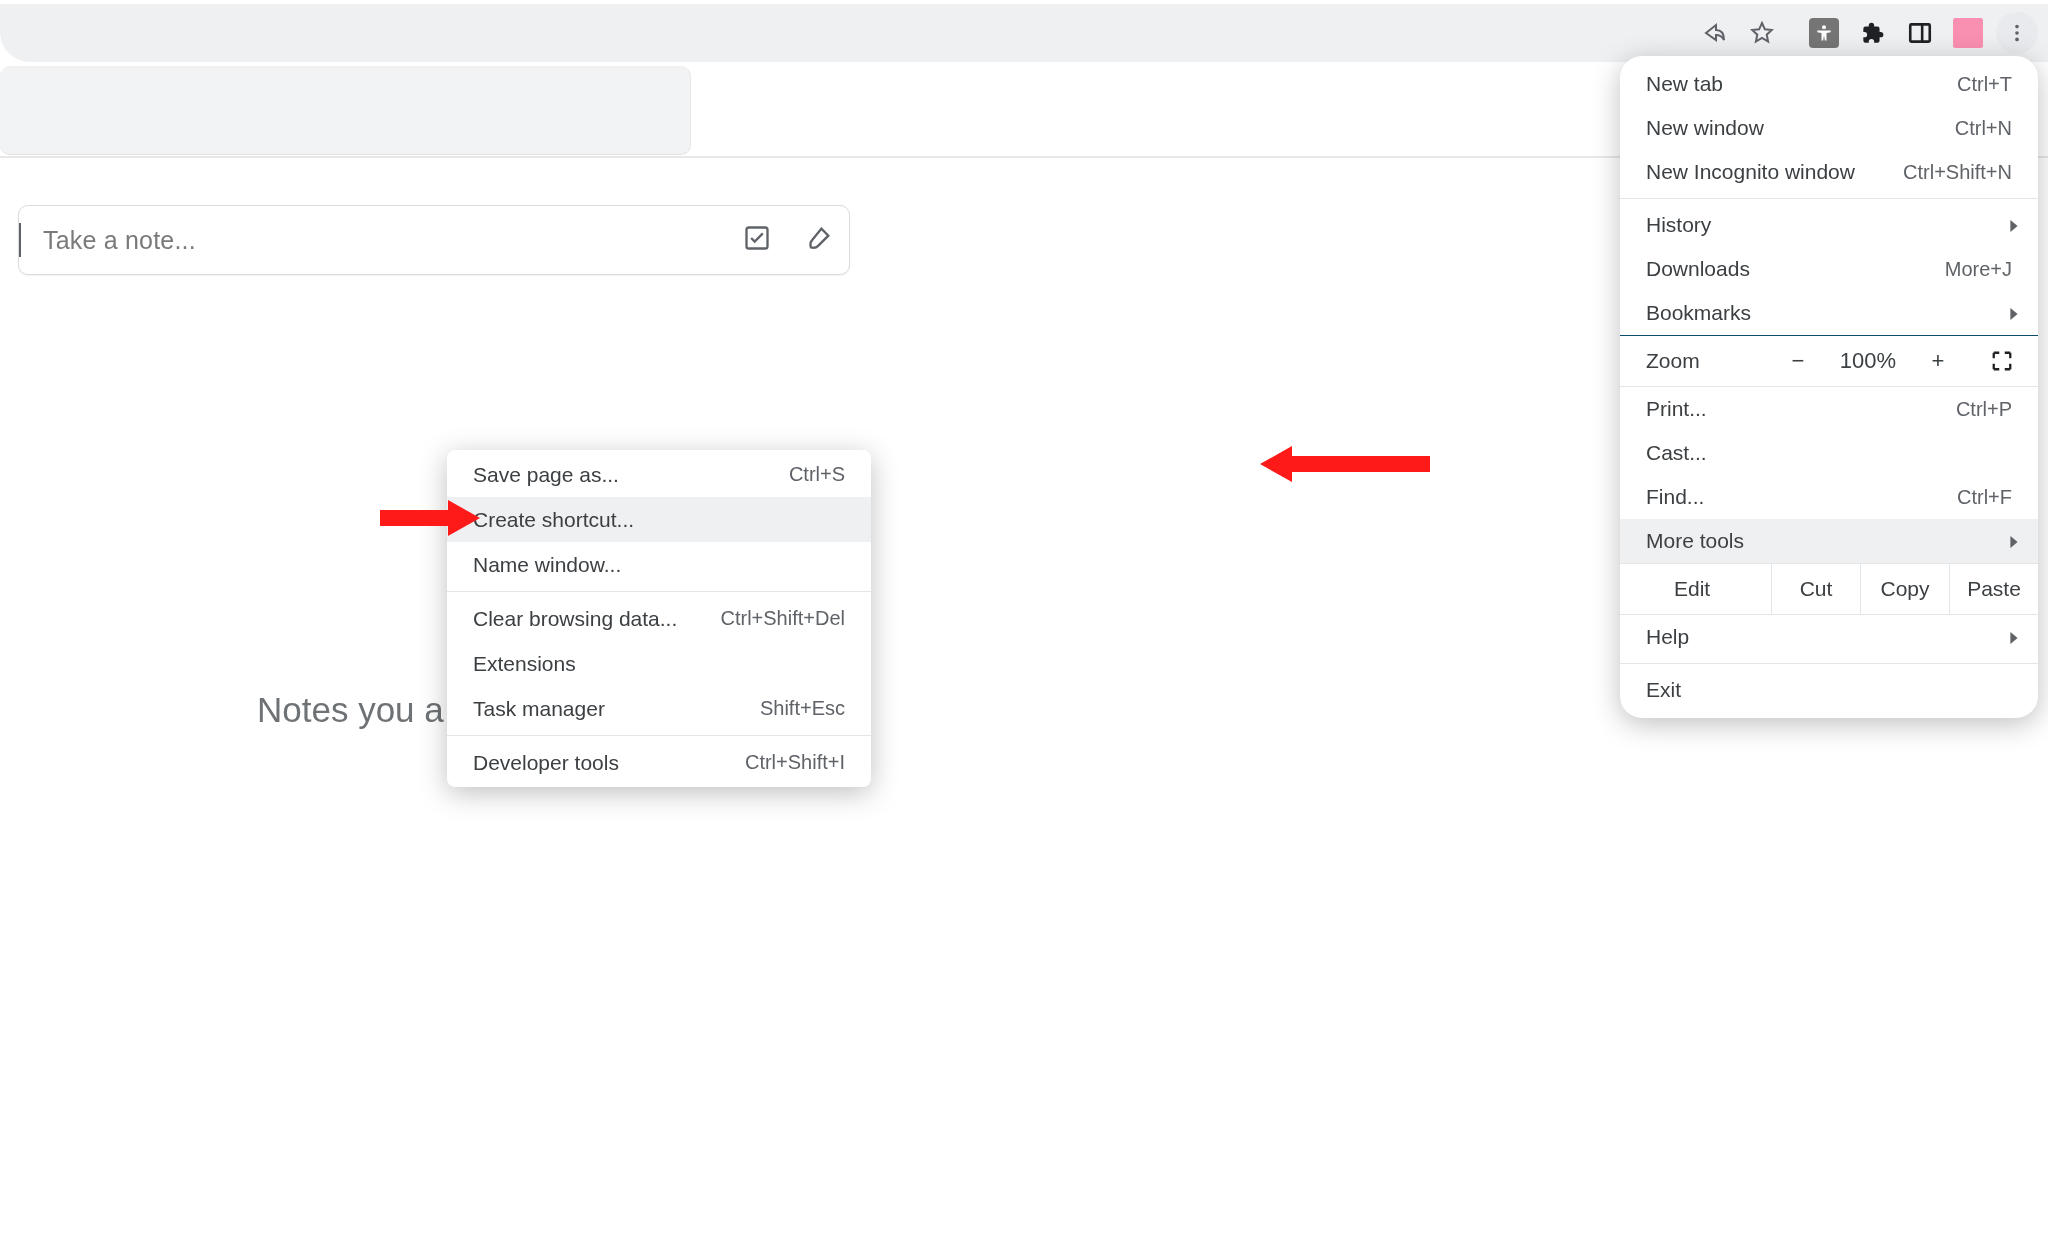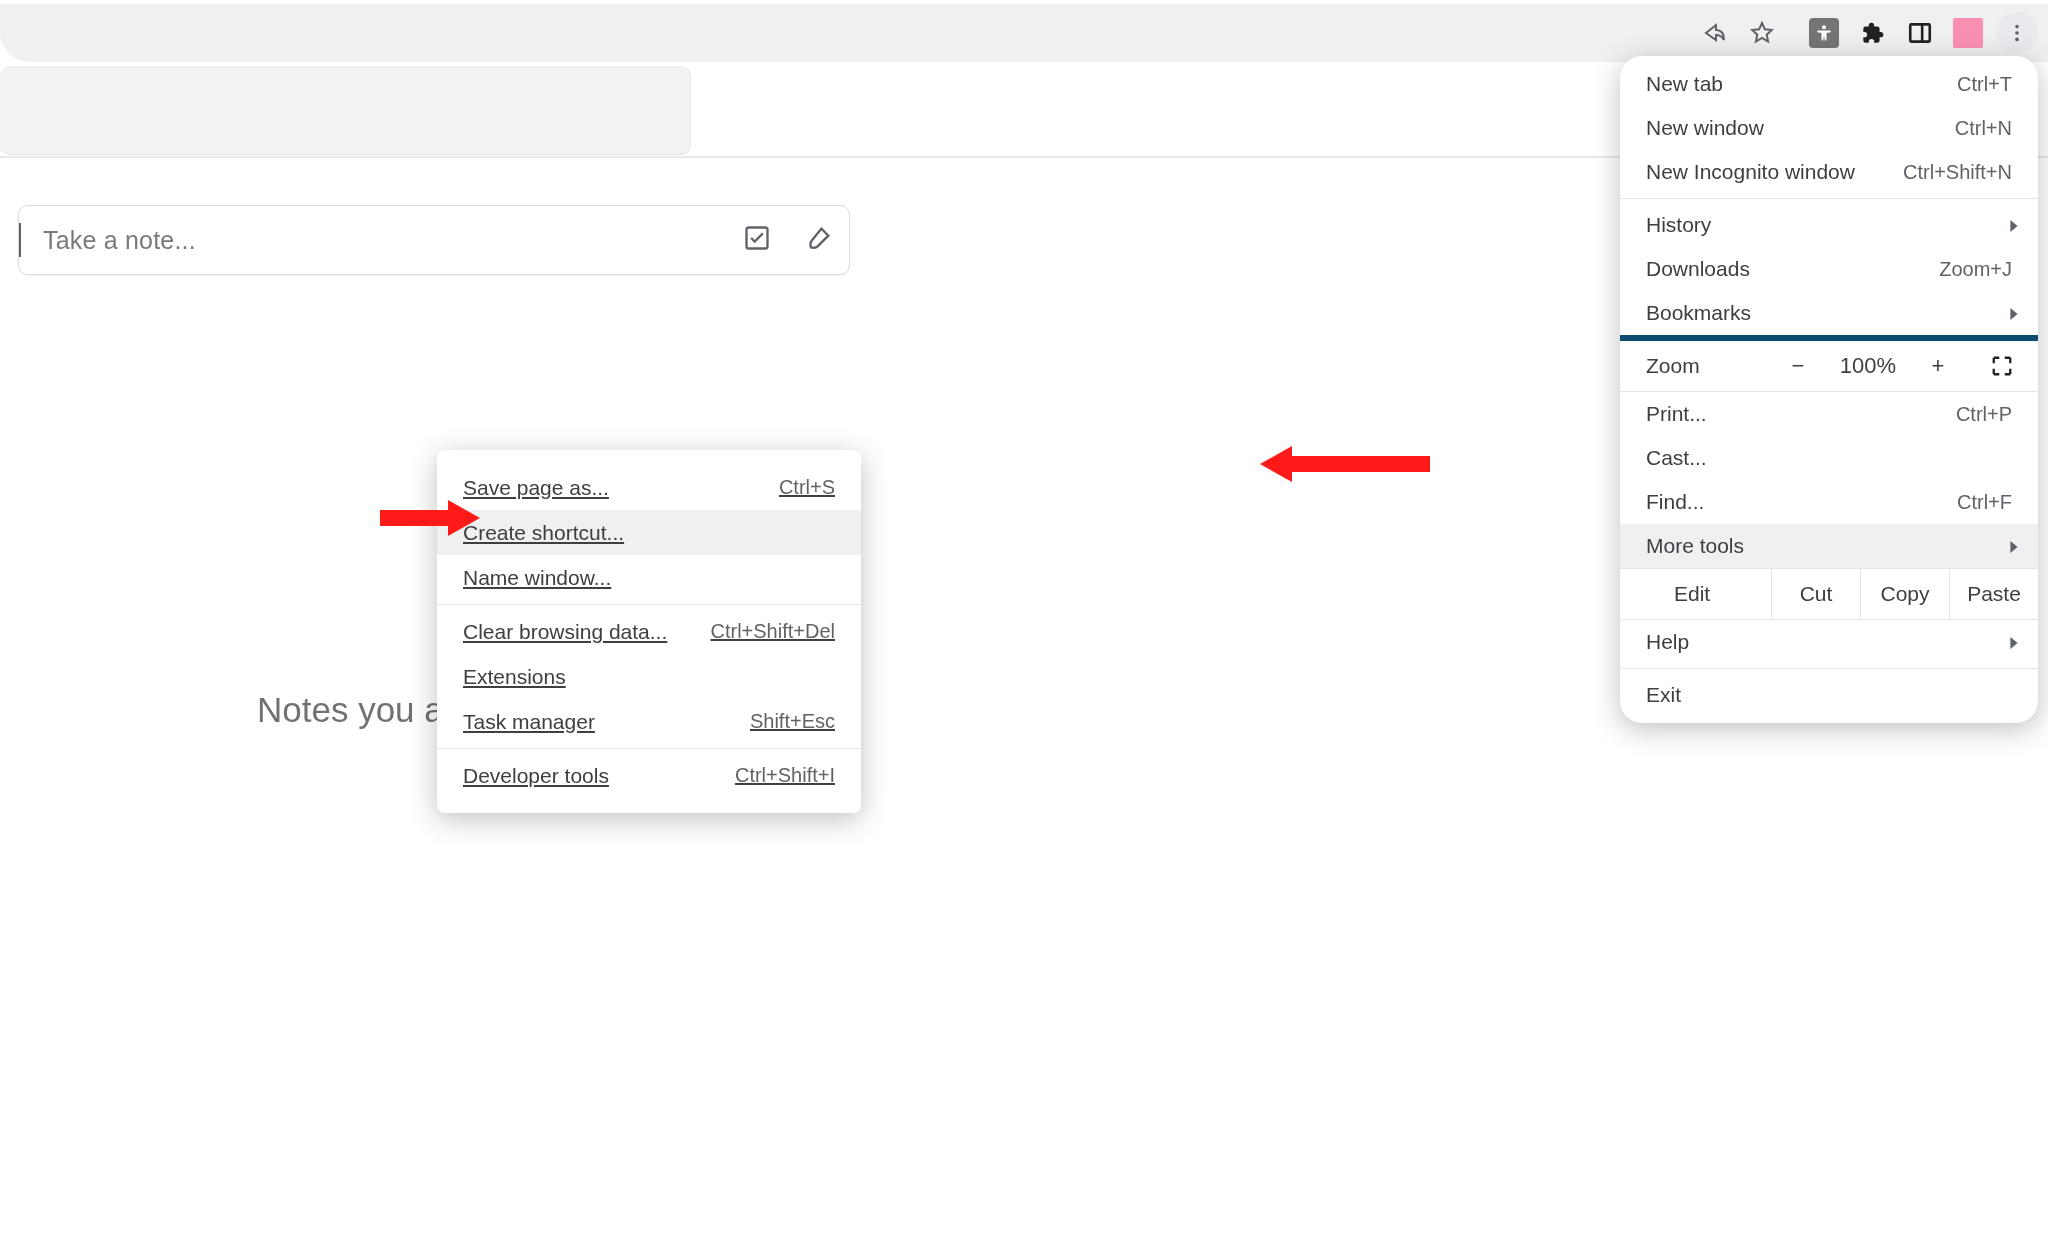--- a/index.html
+++ b/index.html
@@ -37,34 +37,34 @@
   .main-menu{top:56px;right:10px;width:418px;border-radius:22px;}
   .row{display:flex;align-items:center;height:44px;padding:0 26px;position:relative;}
   .row .lbl{flex:1;}
   .row .sc{color:#5f6368;font-size:20px;}
   .row.hi{background:#eef0f2;}
   .sep{height:1px;background:#e3e5e7;margin:4px 0;}
   .chev{position:absolute;right:18px;}
   .chev svg{width:12px;height:12px;fill:#5f6368;}
 
   
-  .zoom-row{display:flex;align-items:center;height:50px;border-top:6px solid #0c4a6e;border-bottom:1px solid #e3e5e7;}
+  .zoom-row{display:flex;align-items:center;height:50px;border-top:1px solid #0c4a6e;border-bottom:1px solid #e3e5e7;}
   .zoom-row .zlabel{flex:1;padding-left:26px;}
   .zoom-row .seg{width:56px;text-align:center;font-size:22px;color:#3c4043;}
   .zoom-row .seg.pct{width:84px;}
   .zoom-row .fs{width:72px;display:flex;justify-content:center;}
   .zoom-row .fs svg{width:22px;height:22px;stroke:#202124;stroke-width:2.5;fill:none;}
 
   
   .edit-row{display:flex;align-items:stretch;height:50px;border-top:1px solid #e3e5e7;border-bottom:1px solid #e3e5e7;padding-left:28px;}
   .edit-row .elabel{flex:1;padding-left:26px;display:flex;align-items:center;}
   .edit-row .act{width:88px;border-left:1px solid #e3e5e7;display:flex;align-items:center;justify-content:center;color:#3c4043;}
 
   
-  .sub-menu{top:450px;left:437px;width:424px;padding:15px 0;border-radius:8px;text-decoration:underline;}
+  .sub-menu{top:450px;left:447px;width:424px;padding:2px 0;border-radius:8px;}
   .sub-menu .row{height:45px;}
 
   
   .arrow{position:absolute;pointer-events:none;}
   .arrow svg{overflow:visible;}
 </style>
 </head>
 <body>
 
 <div class="canvas">
@@ -147,21 +147,21 @@
     </div>
     <div class="sep"></div>
     <div class="row">
       <span class="lbl">History</span>
       <span class="chev"><svg viewBox="0 0 10 10">
             <path d="M2 0l6 5-6 5z"></path>
           </svg></span>
     </div>
     <div class="row">
       <span class="lbl">Downloads</span>
-        <span class="sc">Zoom+J</span>
+        <span class="sc">More+J</span>
     </div>
     <div class="row">
       <span class="lbl">Bookmarks</span>
       <span class="chev"><svg viewBox="0 0 10 10">
             <path d="M2 0l6 5-6 5z"></path>
           </svg></span>
     </div>
 
     <div class="zoom-row">
       <span class="zlabel">Zoom</span>

